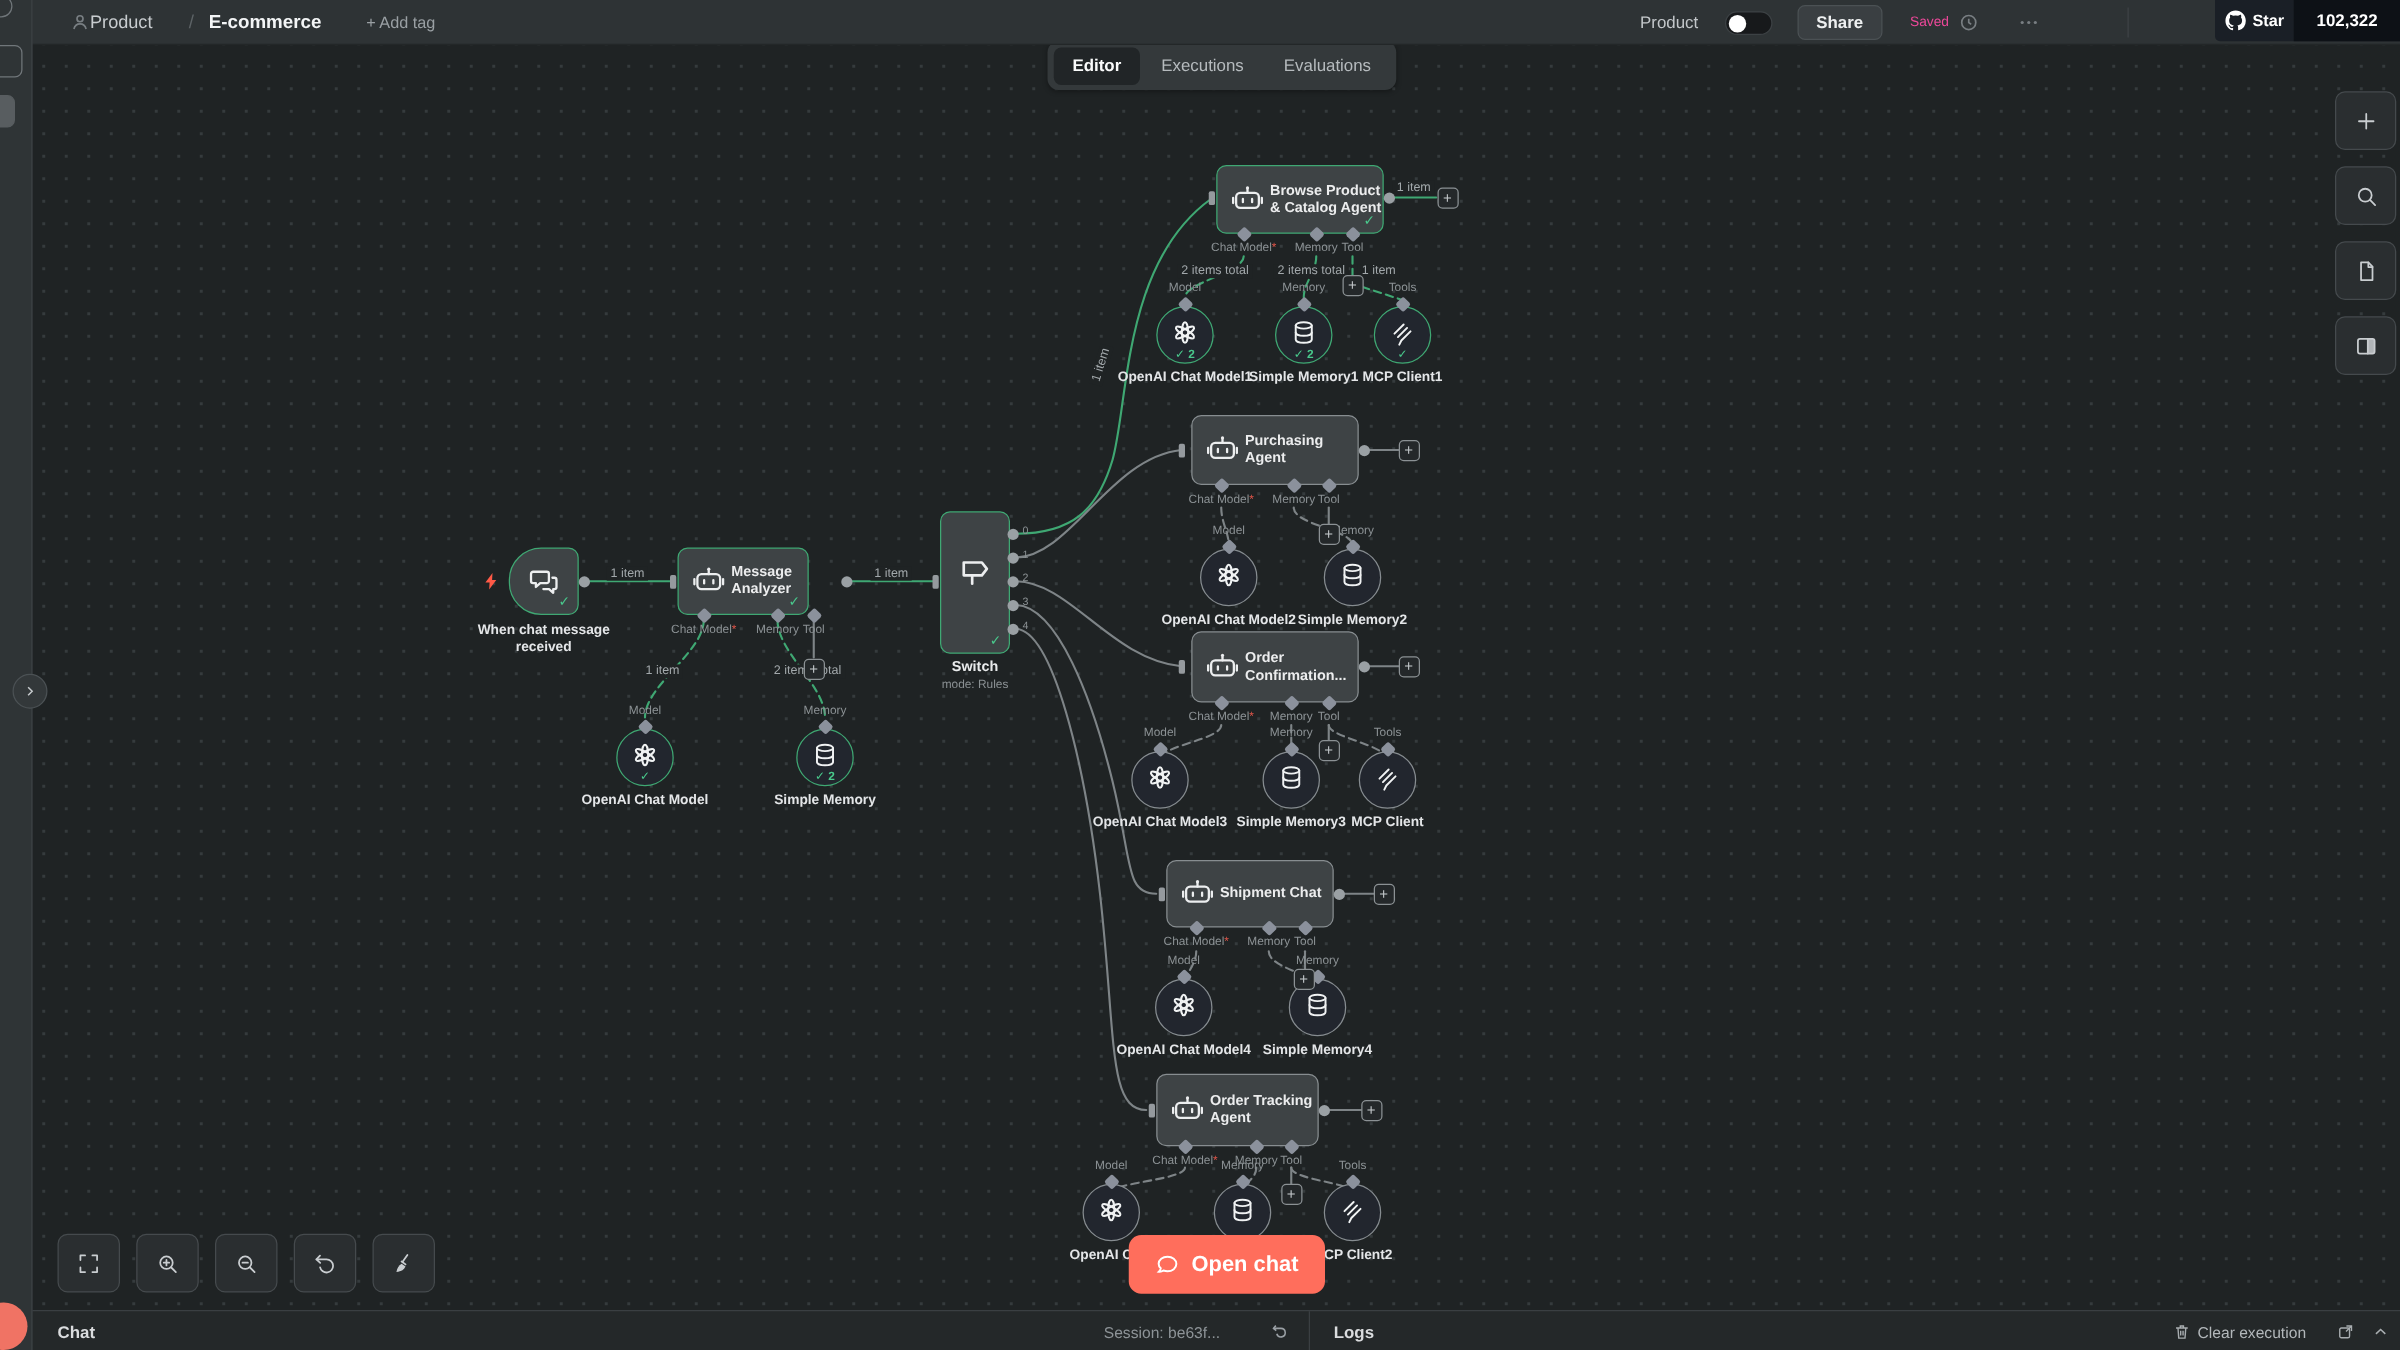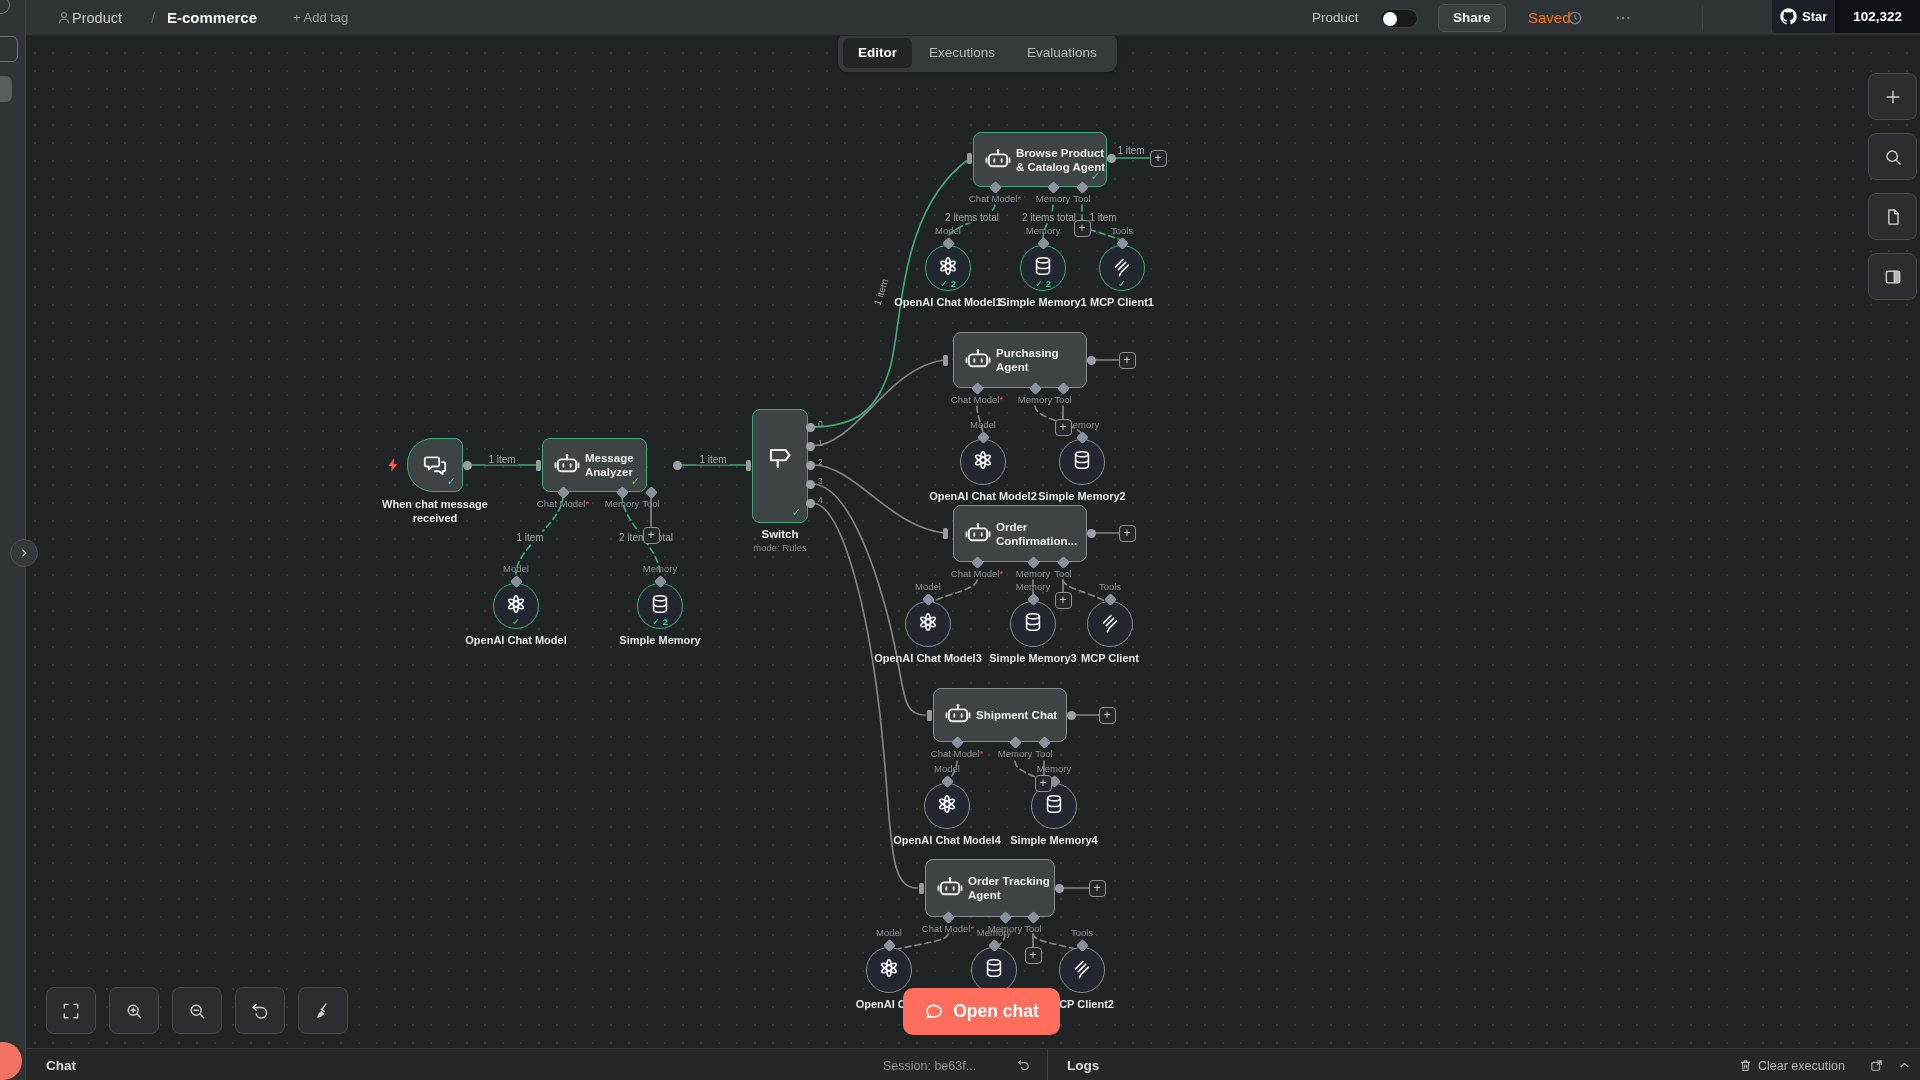--- a/index.html
+++ b/index.html
@@ -14,21 +14,21 @@
   #proj { left:72px; font-size:14.5px; color:#c9cdd0; }
   #crumb-sep { left:151px; color:#5d6366; font-size:15px; }
   #wfname { left:167px; font-size:15px; font-weight:700; color:#f3f5f6; }
   #addtag { left:293px; font-size:13px; color:#9aa0a4; }
   #inactive-lbl { left:1312px; font-size:13.5px; color:#c3c7ca; }
   #toggle { left:1380px; top:9px; width:38px; height:19px; border-radius:10px; background:#17191b;
     border:1px solid #3c4144; }
   #toggle .knob { position:absolute; left:2px; top:1.5px; width:14px; height:14px; border-radius:50%; background:#fff; }
   #share-btn { left:1438px; top:4px; height:28px; line-height:26px; padding:0 14px; background:#3a3f42;
     border:1px solid #4b5154; border-radius:6px; font-size:13.5px; font-weight:700; color:#eef0f1; }
-  #saved { left:1528px; font-size:15px; color:#f97316; }
+  #saved { left:1528px; font-size:11px; color:#ec4899; }
   .tb-ico { position:absolute; top:9px; width:18px; height:18px; color:#787e82; }
   #divider-tb { left:1702px; top:6px; width:1px; height:24px; background:#3e4346; }
   #gh { left:1772px; top:0; width:148px; height:33px; background:#1a1f26; display:flex; align-items:center;
     border-radius:0 0 0 4px; z-index:41; }
   #gh .star-seg { display:flex; align-items:center; gap:5px; padding:0 8px; }
   #gh .star-lbl { font-size:13px; font-weight:700; color:#fff; }
   #gh .count-seg { background:#0d1116; height:33px; display:flex; align-items:center; padding:0 10px;
     font-size:13.5px; font-weight:700; color:#fff; flex:1; justify-content:center; }
 
   

